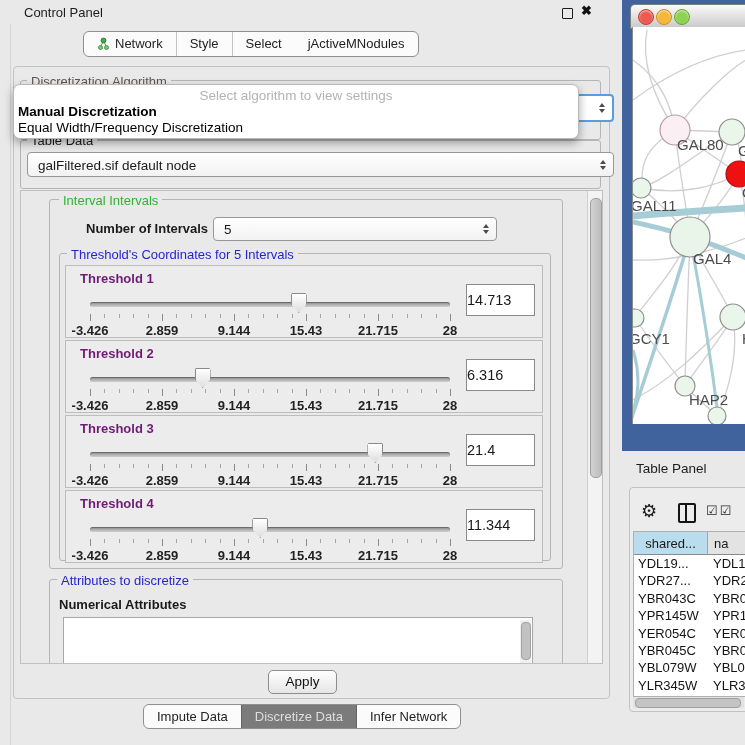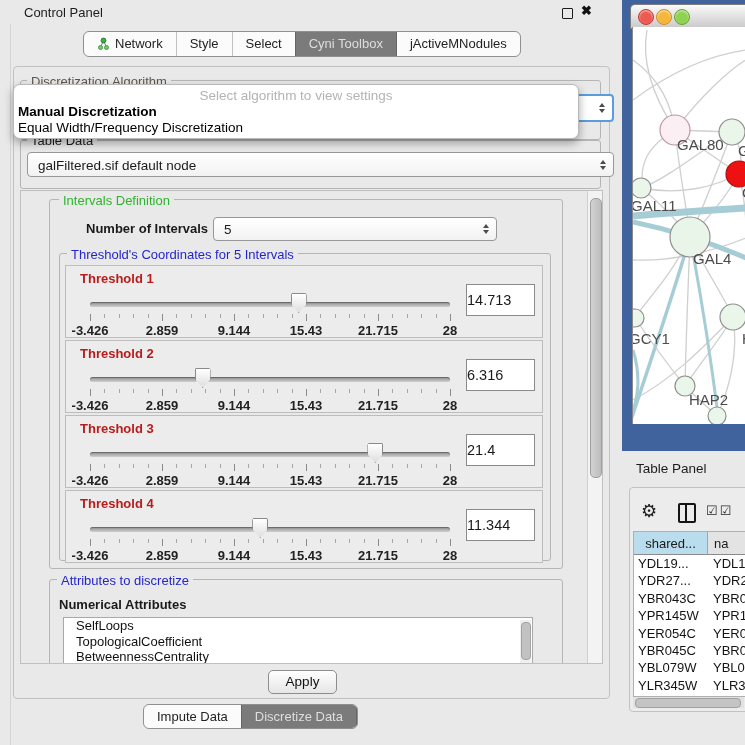--- a/index.html
+++ b/index.html
@@ -52,21 +52,21 @@
   .vsb .thumb-v{position:absolute;left:2px;top:7px;width:10px;height:278px;border-radius:5px;background:linear-gradient(90deg,#d2d2d2,#bdbdbd);border:1px solid #9f9f9f;}
 
   .int-group{left:28px;top:8px;width:512px;height:368px;}
   .int-title{left:38px;top:2px;}
   .noi-label{left:65px;top:30px;font-size:13px;font-weight:bold;}
   .noi-combo{left:192px;top:26px;width:262px;height:22px;}
   .thr-group{left:38px;top:62px;width:490px;height:306px;}
   .thr-title{left:46px;top:56px;}
 
   .thr-panel{position:absolute;left:44px;width:476px;height:71px;border:1px solid #bdbdbd;background:#ececec;}
-  .thr-label{position:absolute;left:14px;top:5px;font-size:13px;font-weight:bold;color:#b91c1c;}
+  .thr-label{position:absolute;left:14px;top:5px;font-size:13px;font-weight:bold;color:#701a75;}
   .slider{position:absolute;left:24px;top:24px;width:360px;height:42px;}
   .track{position:absolute;left:0;width:360px;top:12px;height:5px;border-radius:3px;
          background:linear-gradient(#8d8d8d,#cfcfcf);box-shadow:inset 0 1px 1px rgba(0,0,0,.3);}
   .thumb{position:absolute;top:3px;width:14px;height:18px;background:linear-gradient(#ffffff,#dedede);
          border:1px solid #8a8a8a;clip-path:polygon(8% 0,92% 0,100% 10%,100% 55%,50% 100%,0 55%,0 10%);}
   .ticks{position:absolute;left:0;top:24px;width:360px;height:8px;}
   .tick{position:absolute;top:0;width:1px;background:#8a8a8a;}
   .tick.minor{height:4px;background:#a5a5a5;}
   .tick.major{height:7px;}
   .ticklabels{position:absolute;left:0;top:33px;width:360px;height:12px;}
@@ -139,23 +139,20 @@
           <circle cx="9.5" cy="10.5" r="2" fill="#79c879" stroke="#4a9a4a"></circle>
         </svg>
         <span>Network</span>
       </div>
       <div class="tab sep">
         <span>Style</span>
       </div>
       <div class="tab sep">
         <span>Select</span>
       </div>
-      <div class="tab sel">
-        <span>Cyni Toolbox</span>
-      </div>
       <div class="tab">
         <span>jActiveMNodules</span>
       </div>
     </div>
 
   <div class="abs outer-panel"></div>
 
   <div class="abs group algo-group"></div>
   <div class="abs group-title gt-dim algo-title">Discretization Algorithm</div>
   <div class="abs combo algo-combo focusring">
@@ -170,21 +167,21 @@
   <div class="abs combo td-combo">
     <span class="val">galFiltered.sif default node</span>
     <span class="spin">
         <i class="up"></i>
         <i class="dn"></i>
       </span>
   </div>
 
   <div class="abs scroll-area">
     <div class="abs group int-group"></div>
-    <div class="abs group-title gt-green int-title">Intervals Definition</div>
+    <div class="abs group-title gt-green int-title">Interval Intervals</div>
     <div class="abs noi-label">Number of Intervals</div>
     <div class="abs combo noi-combo">
       <span class="val">5</span>
       <span class="spin">
           <i class="up"></i>
           <i class="dn"></i>
         </span>
     </div>
     <div class="abs group thr-group"></div>
     <div class="abs group-title gt-blue thr-title">Threshold's Coordinates for 5 Intervals</div>
@@ -364,43 +361,41 @@
             <div class="thumb" style="left: 162.197px;"></div>
           </div>
           <div class="thr-value">11.344</div>
         </div>
       </div>
 
     <div class="abs group attr-group"></div>
     <div class="abs group-title gt-blue attr-title">Attributes to discretize</div>
     <div class="abs attr-sub">Numerical Attributes</div>
     <div class="abs attr-list">
-      <div id="attrItems">
-          <div class="attr-item">SelfLoops</div>
-          <div class="attr-item">TopologicalCoefficient</div>
-          <div class="attr-item">BetweennessCentrality</div>
-        </div>
       <div class="list-sb">
           <div class="thumb-v"></div>
         </div>
     </div>
 
     <div class="vsb abs">
         <div class="thumb-v"></div>
       </div>
   </div>
 
   <div class="abs apply-btn">Apply</div>
 
   <div class="abs tabbar" id="bottomTabs">
       <div class="tab">
         <span>Impute Data</span>
       </div>
       <div class="tab sel">
         <span>Discretize Data</span>
+      </div>
+      <div class="tab">
+        <span>Infer Network</span>
       </div>
     </div>
 
   <div class="abs popup">
     <div class="hint">Select algorithm to view settings</div>
     <div id="popupOpts">
         <div class="opt bold" style="top: 19px;">Manual Discretization</div>
         <div class="opt" style="top: 35px;">Equal Width/Frequency Discretization</div>
       </div>
   </div>

